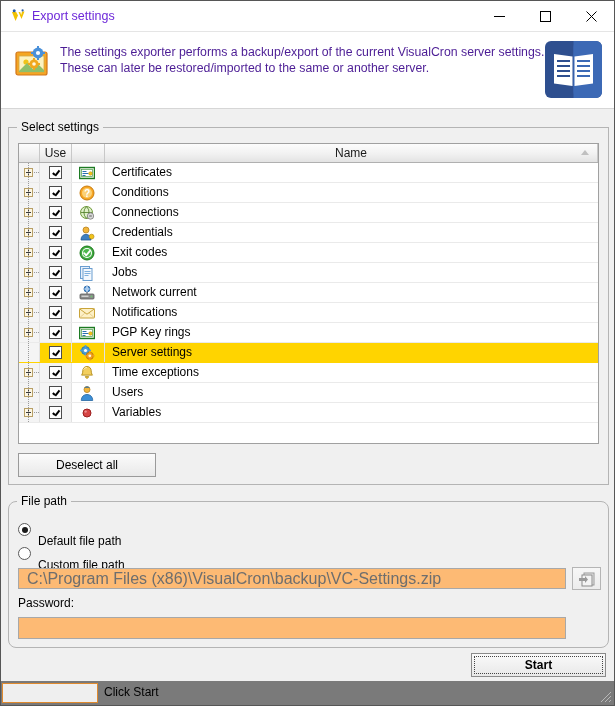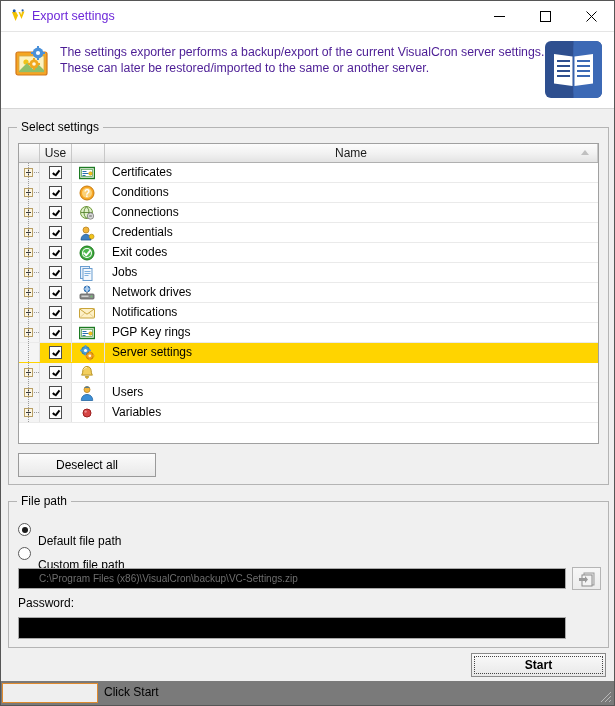--- a/index.html
+++ b/index.html
@@ -65,21 +65,21 @@
     background:transparent;
   }
   .group-title{
     position:absolute;top:-8px;left:8px;
     background:#f0f0f0;
     padding:0 4px;
     font-size:12px;color:#000;
     white-space:nowrap;
   }
   #grp-select{left:7px;top:126px;width:601px;height:358px;}
-  #grp-filepath{left:7px;top:500px;width:601px;height:147px;}
+  #grp-filepath{left:7px;top:500px;width:601px;height:147px;border-radius:8px;}
 
   
   .gridwrap{
     position:absolute;left:9px;top:15px;width:581px;height:301px;
     background:#ffffff;
     border:1px solid #a0a0a0;
     box-sizing:border-box;
     overflow:hidden;
   }
   .grid-head{
@@ -206,26 +206,26 @@
     border-radius:50%;background:#1a1a1a;
   }
   .radio-lbl{
     position:absolute;left:20px;top:12px;font-size:12px;color:#000;white-space:nowrap;
   }
   #rr-default{top:20px;}
   #rr-custom{top:44px;}
 
   .textbox{
     position:absolute;
-    background:#000000;
+    background:#fdba74;
     border:1px solid #a8a8a8;
     box-sizing:border-box;
     font-family:"Liberation Sans", sans-serif;
-    font-size:10px;
-    padding:0 20px;
+    font-size:16px;
+    padding:0 8px;
     line-height:19px;
     white-space:nowrap;
     overflow:hidden;
   }
   #tb-path{left:9px;top:66px;width:548px;height:21px;color:#6e6e6e;}
   #btn-browse{
     position:absolute;left:563px;top:65px;width:29px;height:23px;
     background:linear-gradient(to bottom,#f7f7f7,#ececec);
     border:1px solid #b5b5b5;box-sizing:border-box;
   }
@@ -500,21 +500,21 @@
             <div class="cell-icon">
               <span class="ic"><svg width="16" height="16" viewBox="0 0 16 16">
                   <rect x="1" y="9" width="14" height="5" rx="1" fill="#8b8b8b" stroke="#5a5a5a" stroke-width="0.8"></rect>
                   <rect x="2.5" y="10.6" width="7" height="1.3" fill="#d8d8d8"></rect>
                   <circle cx="12.5" cy="11.6" r="1" fill="#6fc46f"></circle>
                   <circle cx="8" cy="4" r="3" fill="#4a90d9" stroke="#27639f" stroke-width="0.8"></circle>
                   <path d="M5.2 4 h5.6 M8 1.2 a4.5 4.5 0 0 1 0 5.6 a4.5 4.5 0 0 1 0 -5.6" fill="none" stroke="#ffffff" stroke-width="0.6"></path>
                   <path d="M8 7 L8 9" stroke="#5a5a5a" stroke-width="1"></path>
                 </svg></span>
             </div>
-            <div class="cell-name">Network drives</div>
+            <div class="cell-name">Network current</div>
           </div>
           <div class="row">
             <div class="cell-indent">
               <div class="expander"></div>
               <div class="dotline-h"></div>
               <div class="dotline"></div>
             </div>
             <div class="cell-use">
               <span class="cbx"></span>
             </div>
@@ -592,20 +592,21 @@
             <div class="cell-use">
               <span class="cbx"></span>
             </div>
             <div class="cell-icon">
               <span class="ic"><svg width="16" height="16" viewBox="0 0 16 16">
                   <path d="M8 1.5 c-2.6 0-4.2 1.9-4.2 4.4 c0 3-1.3 4.2-1.3 4.2 h11 c0 0-1.3-1.2-1.3-4.2 c0-2.5-1.6-4.4-4.2-4.4 z" fill="#f3cf5e" stroke="#b89321" stroke-width="1"></path>
                   <path d="M6.3 11.5 c0 1 0.8 1.8 1.7 1.8 s1.7-0.8 1.7-1.8 z" fill="#e0b63c" stroke="#b89321" stroke-width="0.8"></path>
                   <path d="M4.5 4.5 c1-1.6 2-2 3.5-2" fill="none" stroke="#fdf3c8" stroke-width="0.9"></path>
                 </svg></span>
             </div>
+            <div class="cell-name">Time exceptions</div>
           </div>
           <div class="row">
             <div class="cell-indent">
               <div class="expander"></div>
               <div class="dotline-h"></div>
               <div class="dotline"></div>
             </div>
             <div class="cell-use">
               <span class="cbx"></span>
             </div>

